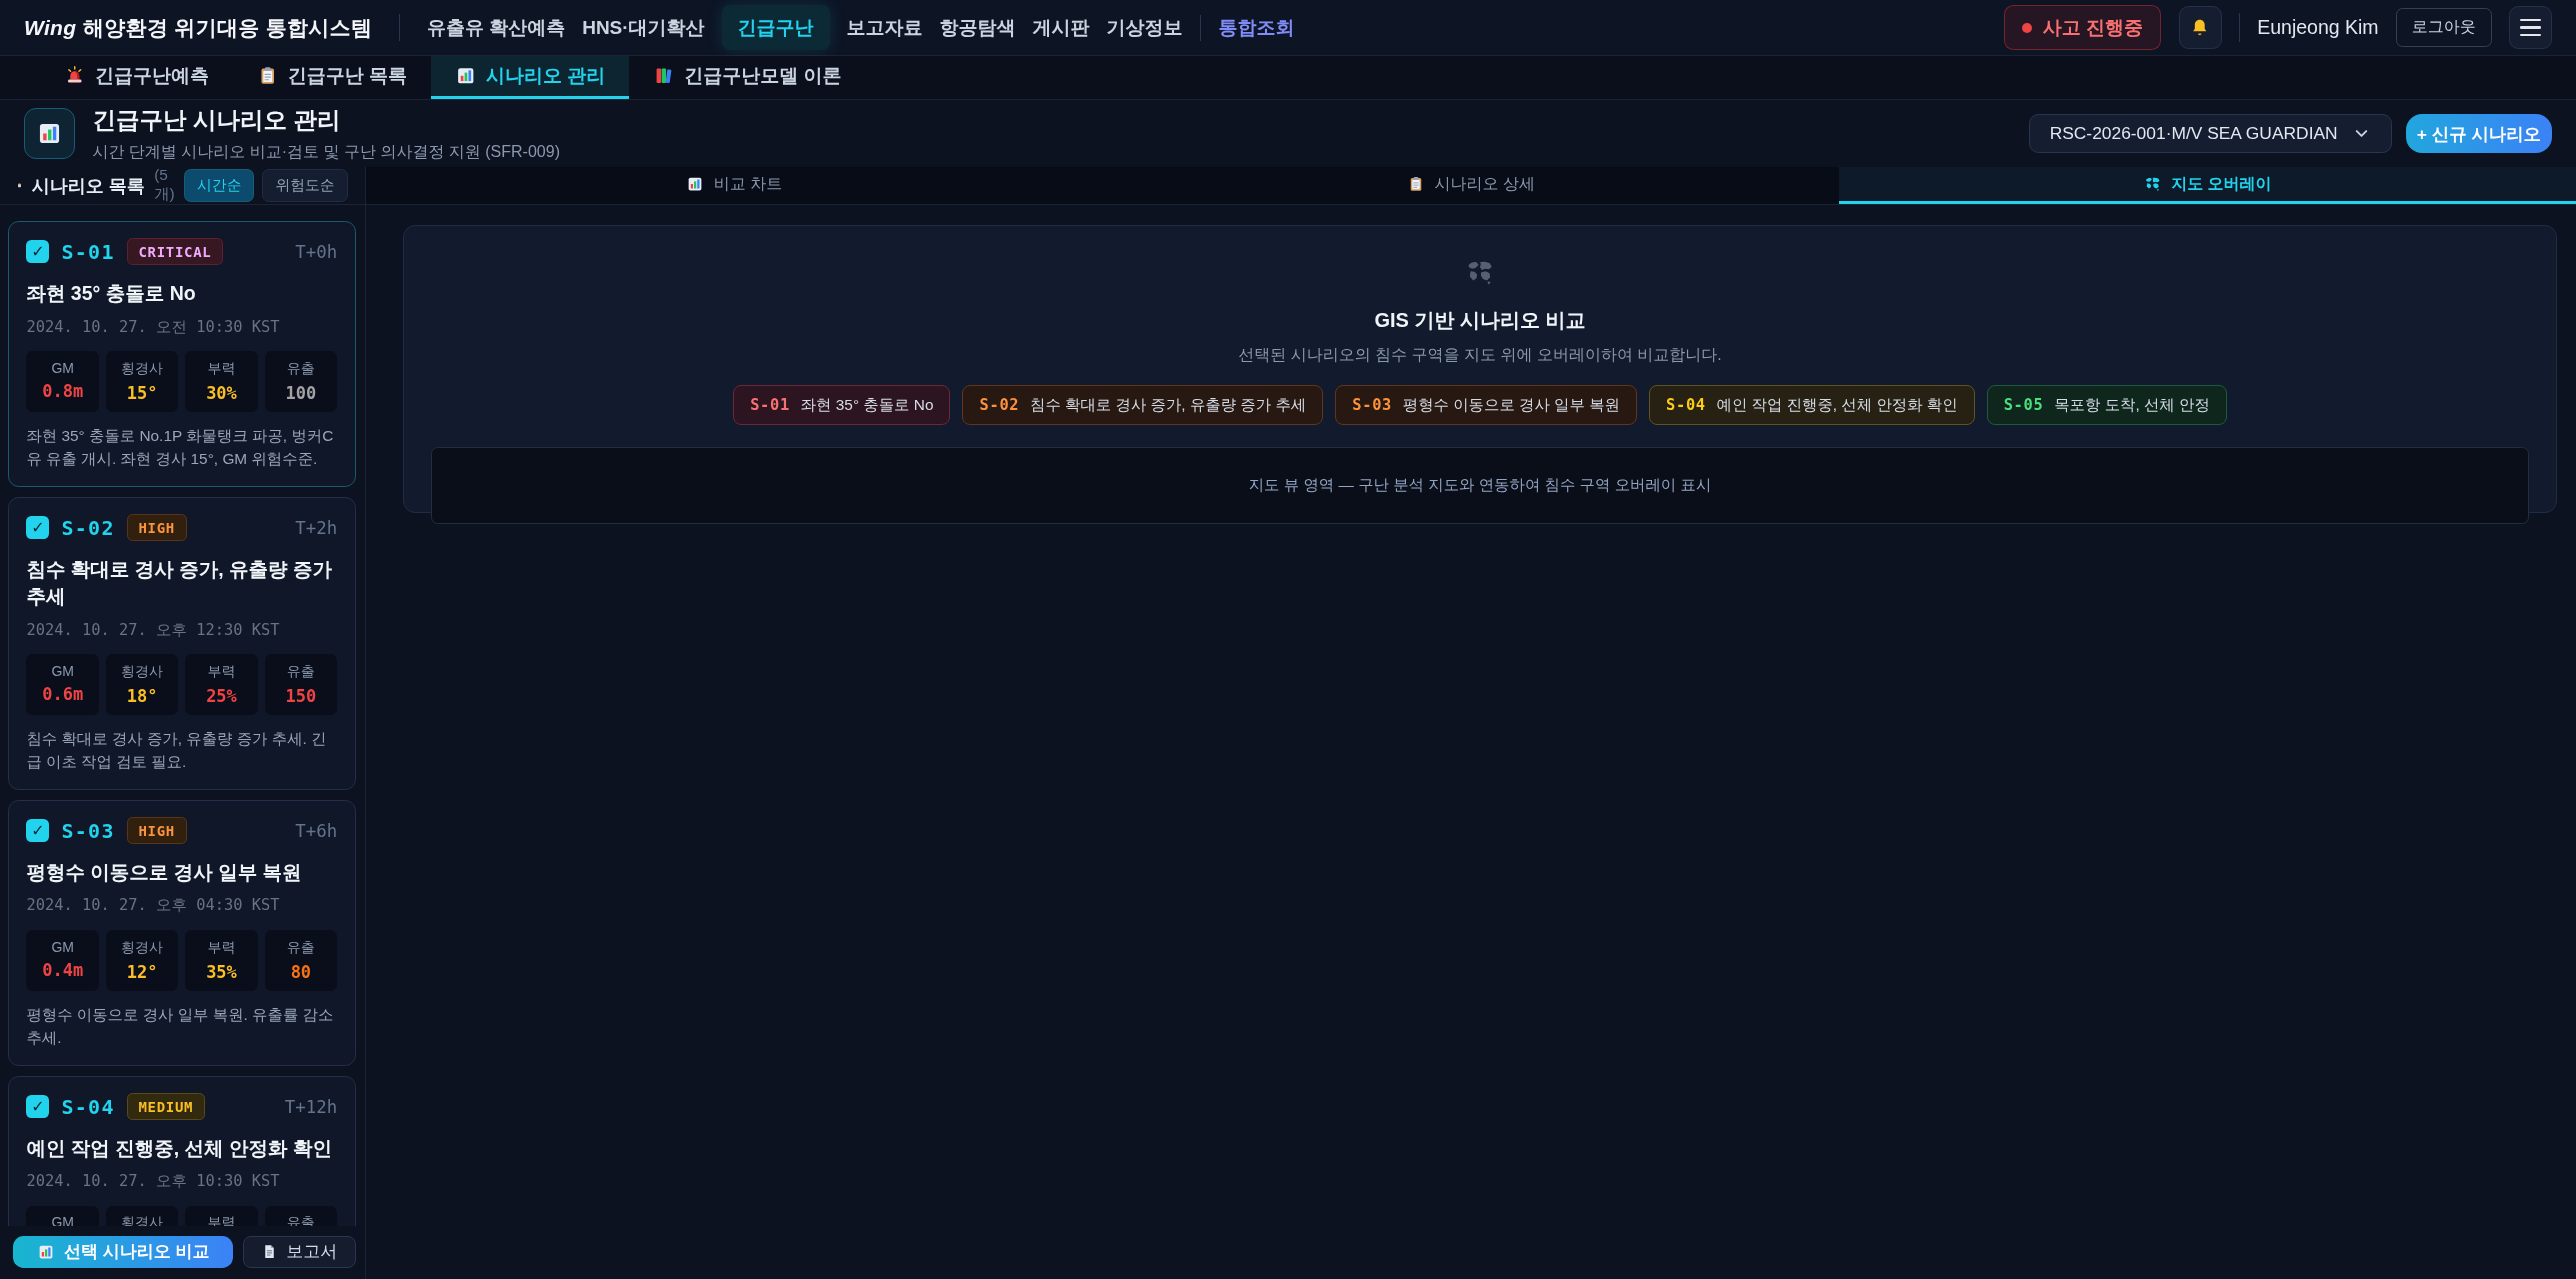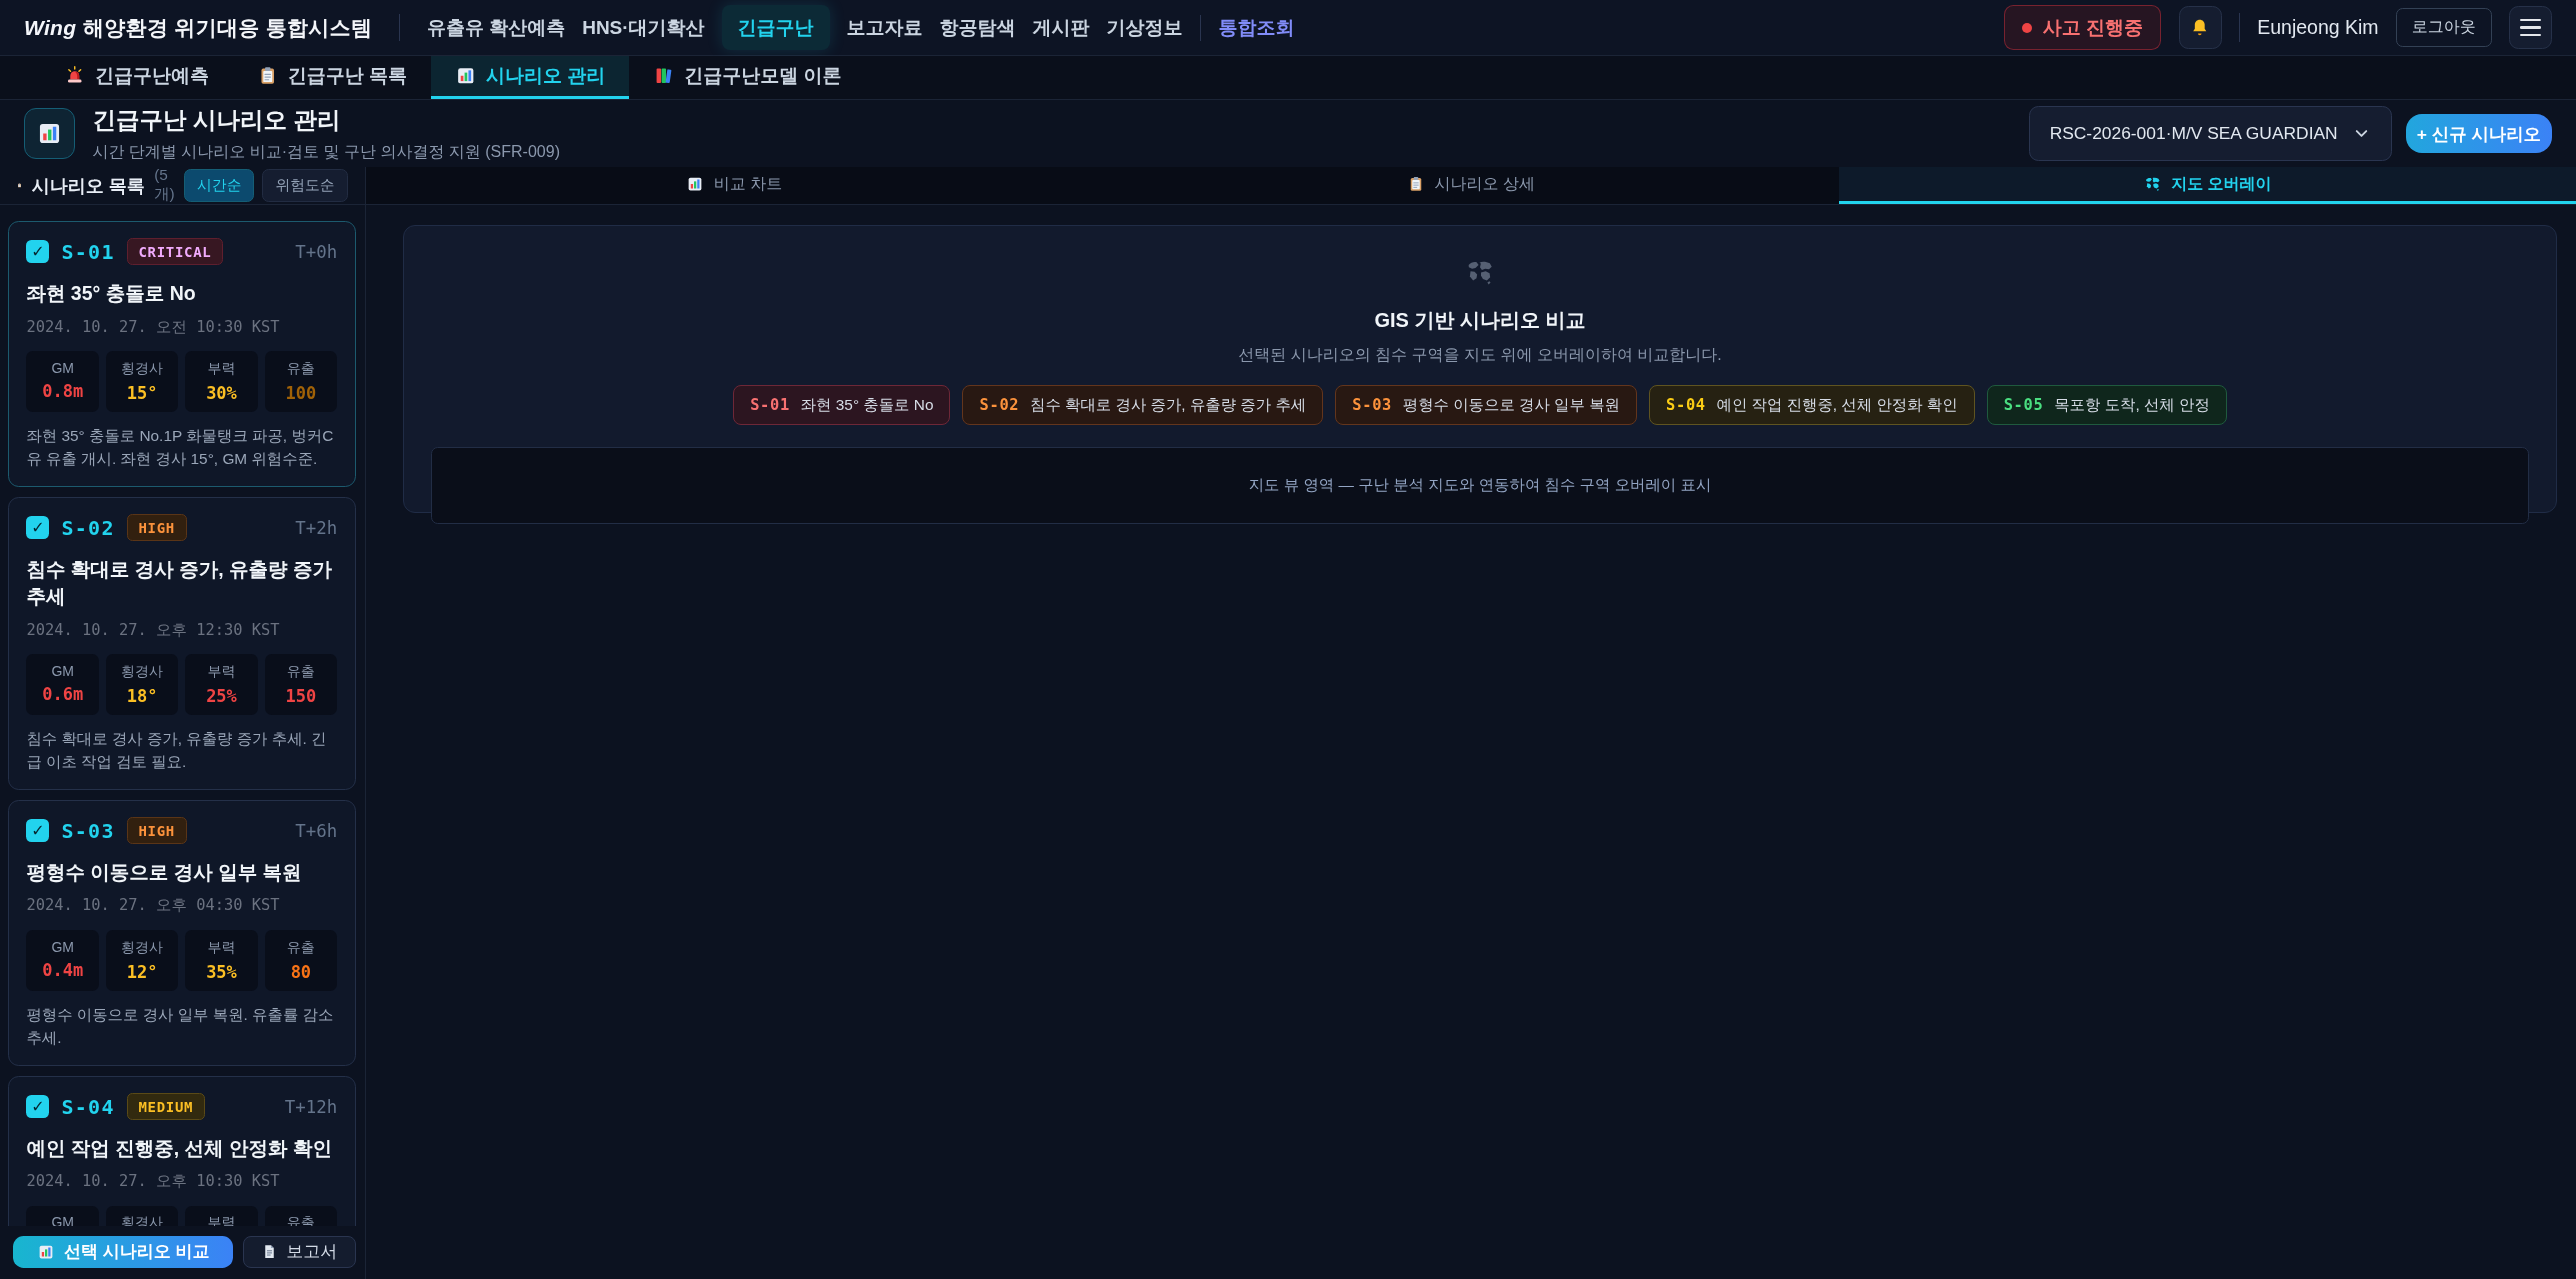--- a/index.html
+++ b/index.html
@@ -53,21 +53,21 @@
 
   
   .page-header { height:67px; display:flex; align-items:center; padding:0 24px; flex:0 0 auto; }
   .ph-icon { width:51px; height:51px; border-radius:12px; background:#0e2433; border:1.3px solid #155e75; display:flex; align-items:center; justify-content:center; }
   .ph-icon .icn { width:27px; height:27px; }
   .ph-text { margin-left:17.4px; }
   .ph-title { font-size:23.5px; font-weight:bold; color:#f1f5f9; }
   .ph-sub { font-size:16px; color:#8b98ad; margin-top:6.7px; }
   .ph-right { margin-left:auto; display:flex; align-items:center; gap:13.4px; }
   .case-select {
-    display:flex; align-items:center; gap:14.8px; height:55px; padding:0 20px;
+    display:flex; align-items:center; gap:14.8px; height:39px; padding:0 20px;
     background:#151d30; border:0.7px solid #2a3550; border-radius:9.4px; font-size:17.4px; color:#e2e8f0; cursor:pointer; white-space:nowrap;
   }
   .case-select .icn { width:19px; height:19px; color:#cbd5e1; }
   .new-btn {
     height:39px; padding:0 11px; border:none; border-radius:16px; cursor:pointer;
     background:linear-gradient(90deg,#22a6dd,#3b82f6); color:#fff; font-size:17.4px; font-weight:bold; font-family:inherit;
   }
 
   
   .content { flex:1; display:flex; min-height:0; }
@@ -293,21 +293,21 @@
           <div class="metric">
             <div class="m-label">횡경사</div>
             <div class="m-value mono" style="color: rgb(251, 191, 36);">15°</div>
           </div>
           <div class="metric">
             <div class="m-label">부력</div>
             <div class="m-value mono" style="color: rgb(251, 191, 36);">30%</div>
           </div>
           <div class="metric">
             <div class="m-label">유출</div>
-            <div class="m-value mono" style="color: #a16207;">100</div>
+            <div class="m-value mono" style="color: #a3a3a3;">100</div>
           </div>
         </div>
         <p class="card-desc">좌현 35° 충돌로 No.1P 화물탱크 파공, 벙커C유 유출 개시. 좌현 경사 15°, GM 위험수준.</p>
       </article>
 
       <article class="card">
         <div class="card-head">
           <span class="checkbox">✓</span>
           <span class="sid mono">S-02</span>
           <span class="badge mono t-high">HIGH</span>

